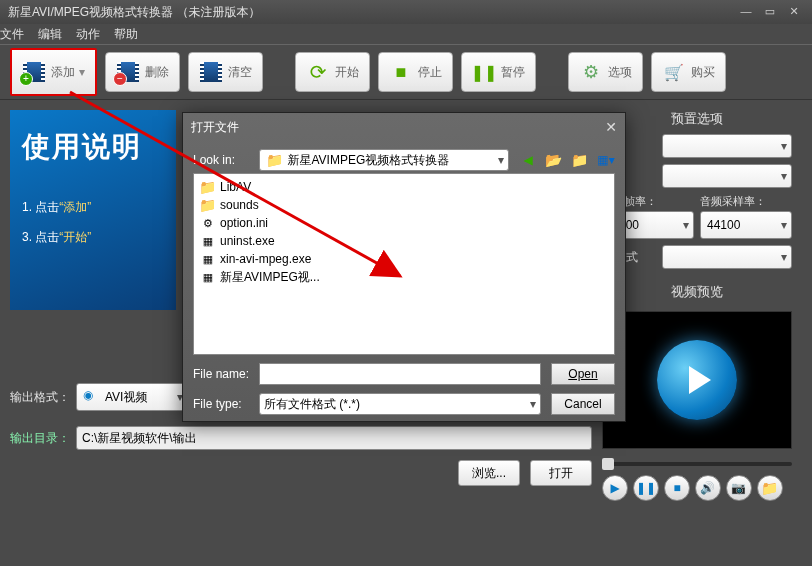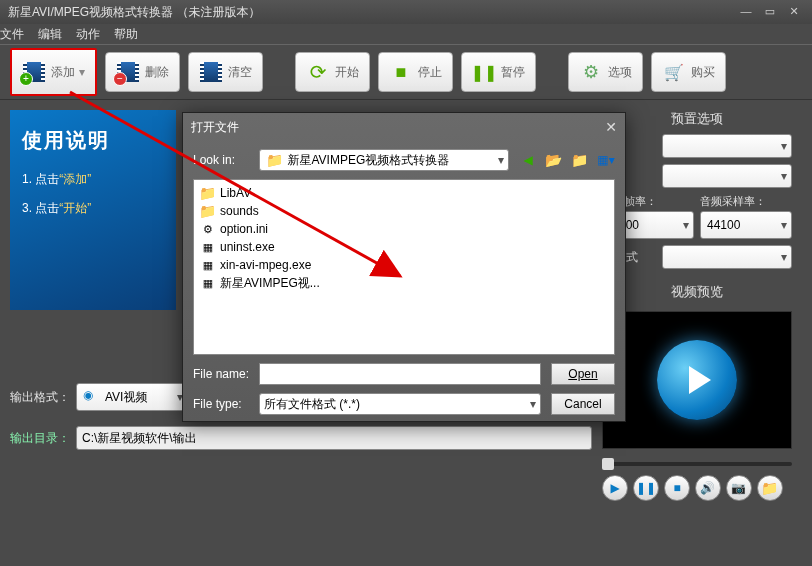--- a/index.html
+++ b/index.html
@@ -9,21 +9,21 @@
 .titlebar .winbtn{width:20px;height:14px;margin-left:4px;color:#ccc;text-align:center;font-size:11px;cursor:pointer}
 .menubar{height:20px;background:#4a4a4a;display:flex;align-items:center;padding:0 0;color:#e0e0e0}
 .menubar span{margin-right:14px;cursor:pointer}
 .toolbar{height:56px;background:#4a4a4a;border-top:1px solid #666;border-bottom:1px solid #333;display:flex;align-items:center;padding:0 10px;gap:8px}
 .tbtn{height:40px;background:linear-gradient(#fdfdfd,#e6e6e6);border:1px solid #aaa;border-radius:4px;display:flex;align-items:center;padding:0 10px;cursor:pointer;color:#666;font-size:13px}
 .tbtn .ico{width:24px;height:24px;margin-right:5px;display:flex;align-items:center;justify-content:center}
 .tbtn.add{border:2px solid #d00;border-radius:2px;height:48px;min-width:80px}
 .mainrow{display:flex;height:calc(566px - 24px - 20px - 56px - 8px)}
 .leftcol{width:602px;padding:10px;display:flex;flex-direction:column}
 .banner{width:166px;height:200px;background:linear-gradient(160deg,#0a78c8,#0a3e78);color:#fff;padding:12px;font-size:14px;line-height:1.8;position:relative}
-.banner h3{font-size:20px;margin-bottom:8px;letter-spacing:2px}
+.banner h3{font-size:28px;margin-bottom:22px;letter-spacing:2px}
 .banner .step{margin:4px 0;font-size:14px}
 .banner .hl{color:#ffd866}
 .outrow{display:flex;align-items:center;margin-top:70px;height:34px}
 .outrow .lbl{color:#e0e0e0;width:66px}
 .combo{height:28px;background:linear-gradient(#fff,#eee);border:1px solid #888;border-radius:3px;display:flex;align-items:center;padding:0 6px;position:relative}
 .combo .dd{position:absolute;right:4px;color:#555}
 .outrow .combo.fmt{width:112px;margin-right:8px}
 .outrow .combo.codec{flex:1;background:#5a5a5a;color:#eee;border-color:#333}
 .outrow .ico-sm{width:18px;height:18px;margin-right:4px}
 .pathrow{display:flex;align-items:center;margin-top:12px}
@@ -45,21 +45,21 @@
 .slider{height:10px;margin:10px 0 6px 0;display:flex;align-items:center}
 .slider .track{flex:1;height:4px;background:#2a2a2a;border-radius:2px;position:relative}
 .slider .thumb{position:absolute;left:0;top:-4px;width:12px;height:12px;background:#ddd;border-radius:2px}
 .pbtns{display:flex;gap:5px;justify-content:flex-start}
 .pbtn{width:26px;height:26px;border-radius:50%;background:linear-gradient(#fff,#d8d8d8);border:1px solid #888;display:flex;align-items:center;justify-content:center;cursor:pointer;color:#0a7bc4;font-size:12px}
 
 .dialog{position:absolute;left:182px;top:112px;width:444px;height:310px;background:linear-gradient(#6a6a6a,#5a5a5a);border:1px solid #222;box-shadow:0 4px 20px rgba(0,0,0,.6);display:flex;flex-direction:column}
 .dlg-title{height:28px;color:#fff;display:flex;align-items:center;padding:0 8px;font-size:13px}
 .dlg-title .x{margin-left:auto;cursor:pointer;font-size:14px;color:#ddd}
 .dlg-body{flex:1;padding:6px 10px;display:flex;flex-direction:column}
-.lookrow{display:flex;align-items:center;height:26px;margin-bottom:6px}
+.lookrow{display:flex;align-items:center;height:26px;}
 .lookrow .ll{color:#fff;width:66px}
 .lookrow .combo{flex:1;height:22px;background:#fff}
 .lookrow .nav{display:flex;gap:8px;margin-left:10px}
 .lookrow .nav span{width:18px;height:18px;display:flex;align-items:center;justify-content:center;cursor:pointer}
 .filelist{flex:1;background:#fff;border:1px solid #888;padding:4px;overflow:auto}
 .fitem{display:flex;align-items:center;height:18px;padding:0 2px;cursor:pointer}
 .fitem .fico{width:16px;height:16px;margin-right:4px;display:flex;align-items:center;justify-content:center;font-size:11px}
 .frow{display:flex;align-items:center;margin-top:8px}
 .frow .fl{color:#fff;width:66px}
 .frow input,.frow .combo{flex:1;height:22px;background:#fff;border:1px solid #888;padding:0 4px}
@@ -158,20 +158,24 @@
         <span class="ico-sm" style="color:#4cf">✦</span>
         <span>AVI标准视频(*.avi)</span>
         <span class="dd" style="color:#ccc">▾</span>
       </div>
     </div>
 
     <div class="pathrow">
       <span class="lbl">输出目录：</span>
       <input value="C:\新星视频软件\输出" style="">
     </div>
+    <div class="btnrow">
+      <button class="btn-sm">浏览...</button>
+      <button class="btn-sm">打开</button>
+    </div>
   </div>
 
   <div class="rightcol">
     <div class="panel-title">预置选项</div>
     <div class="prefield">
       <span class="plbl">率：</span>
       <div class="combo">
           <span class="dd">▾</span>
         </div>
     </div>

